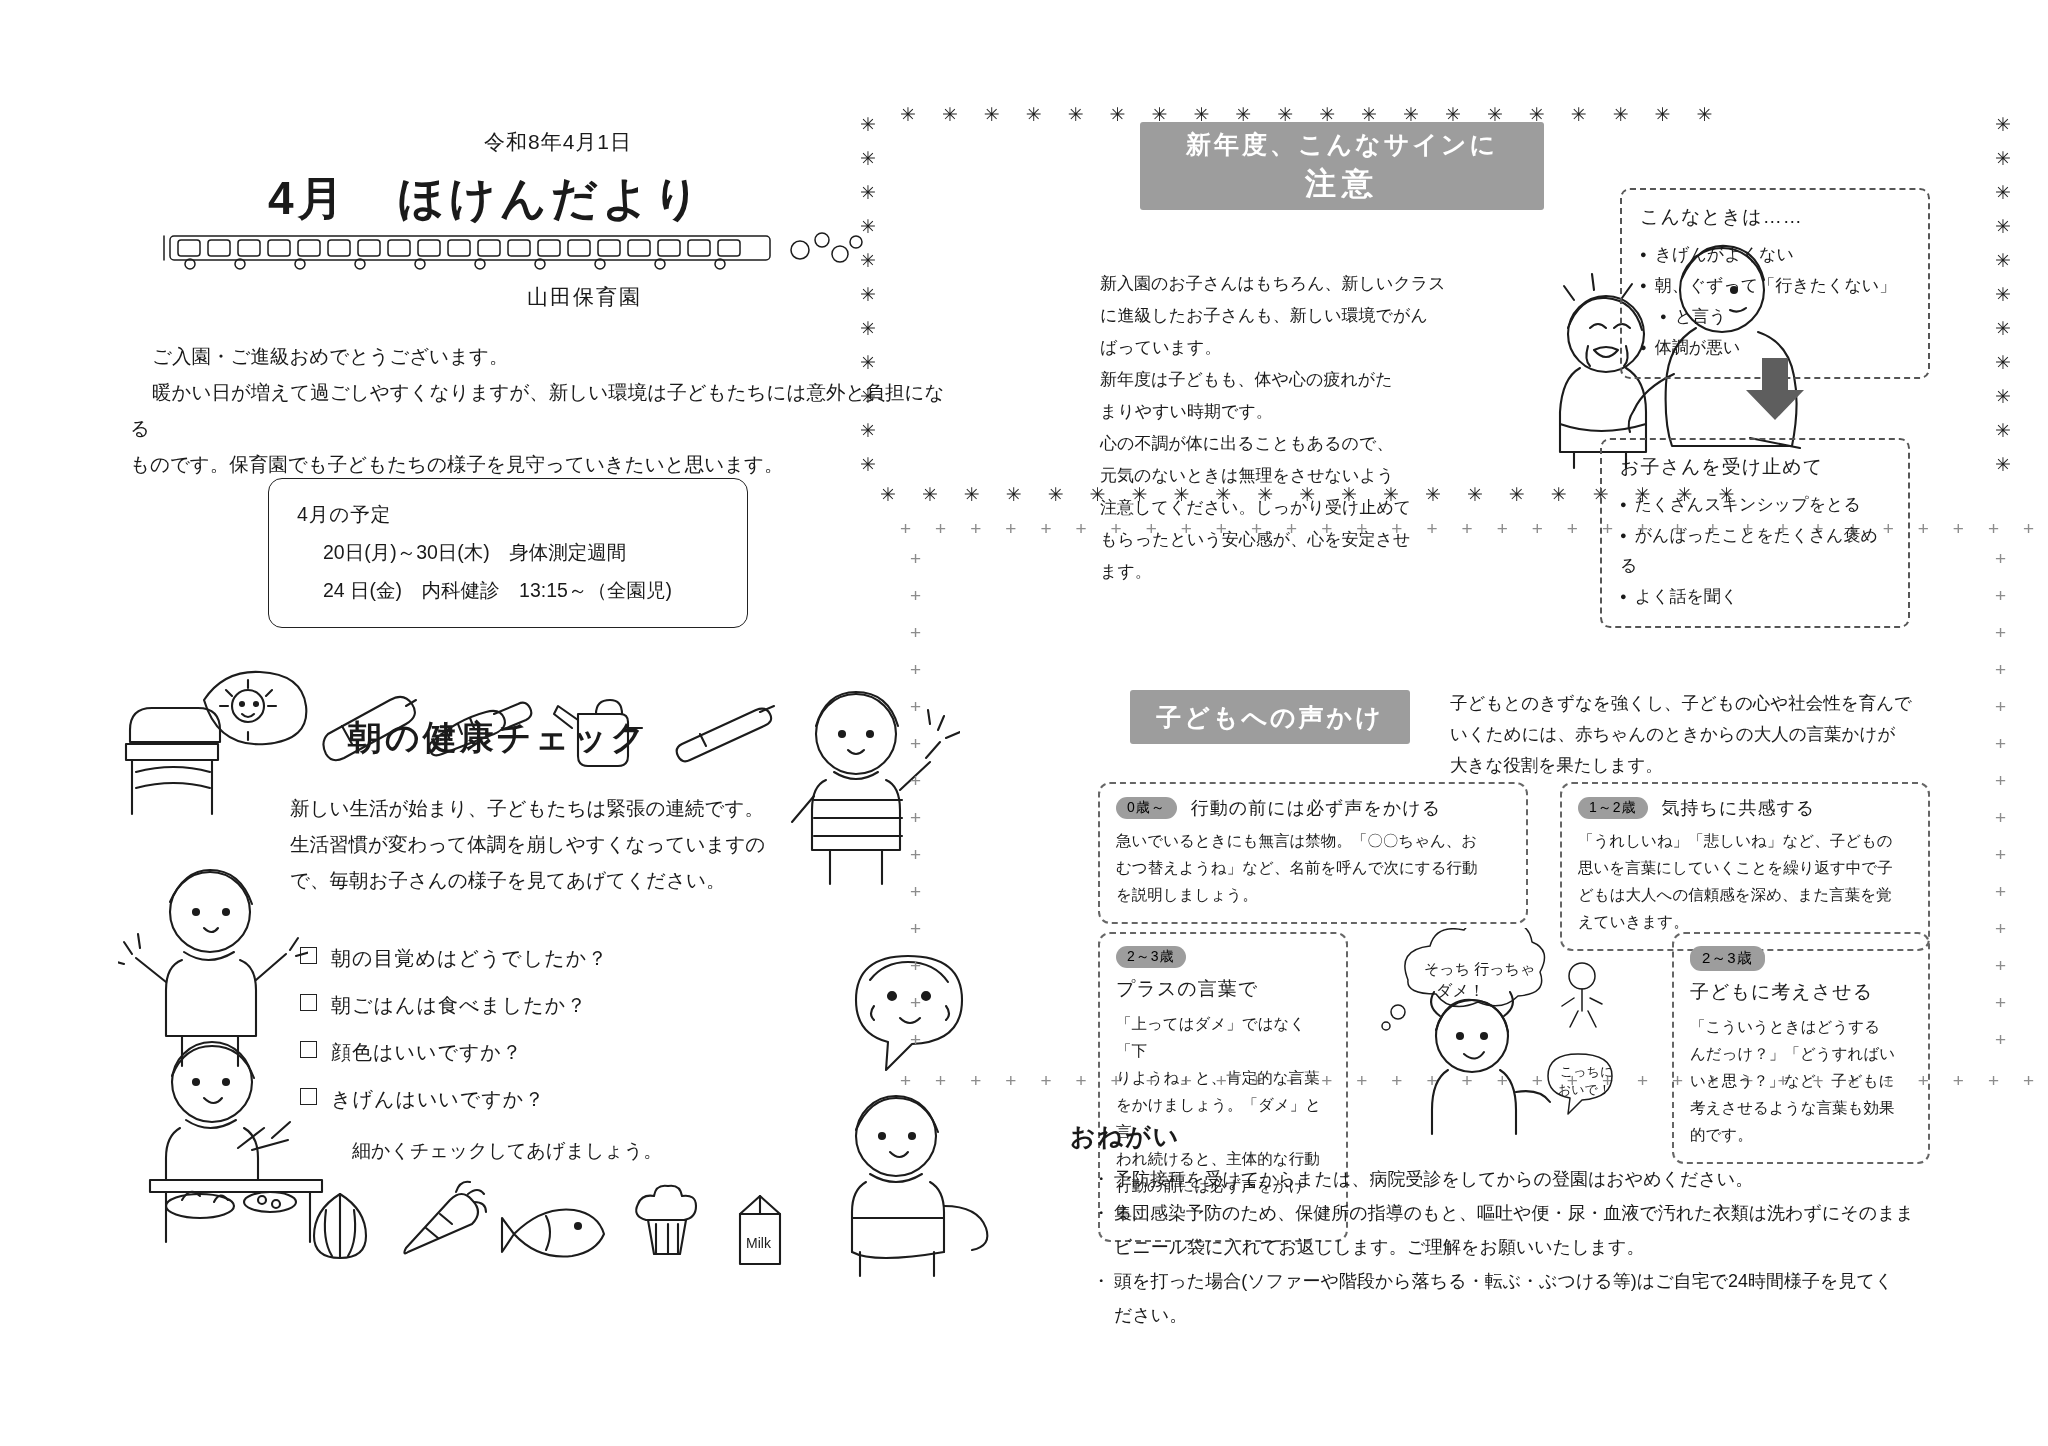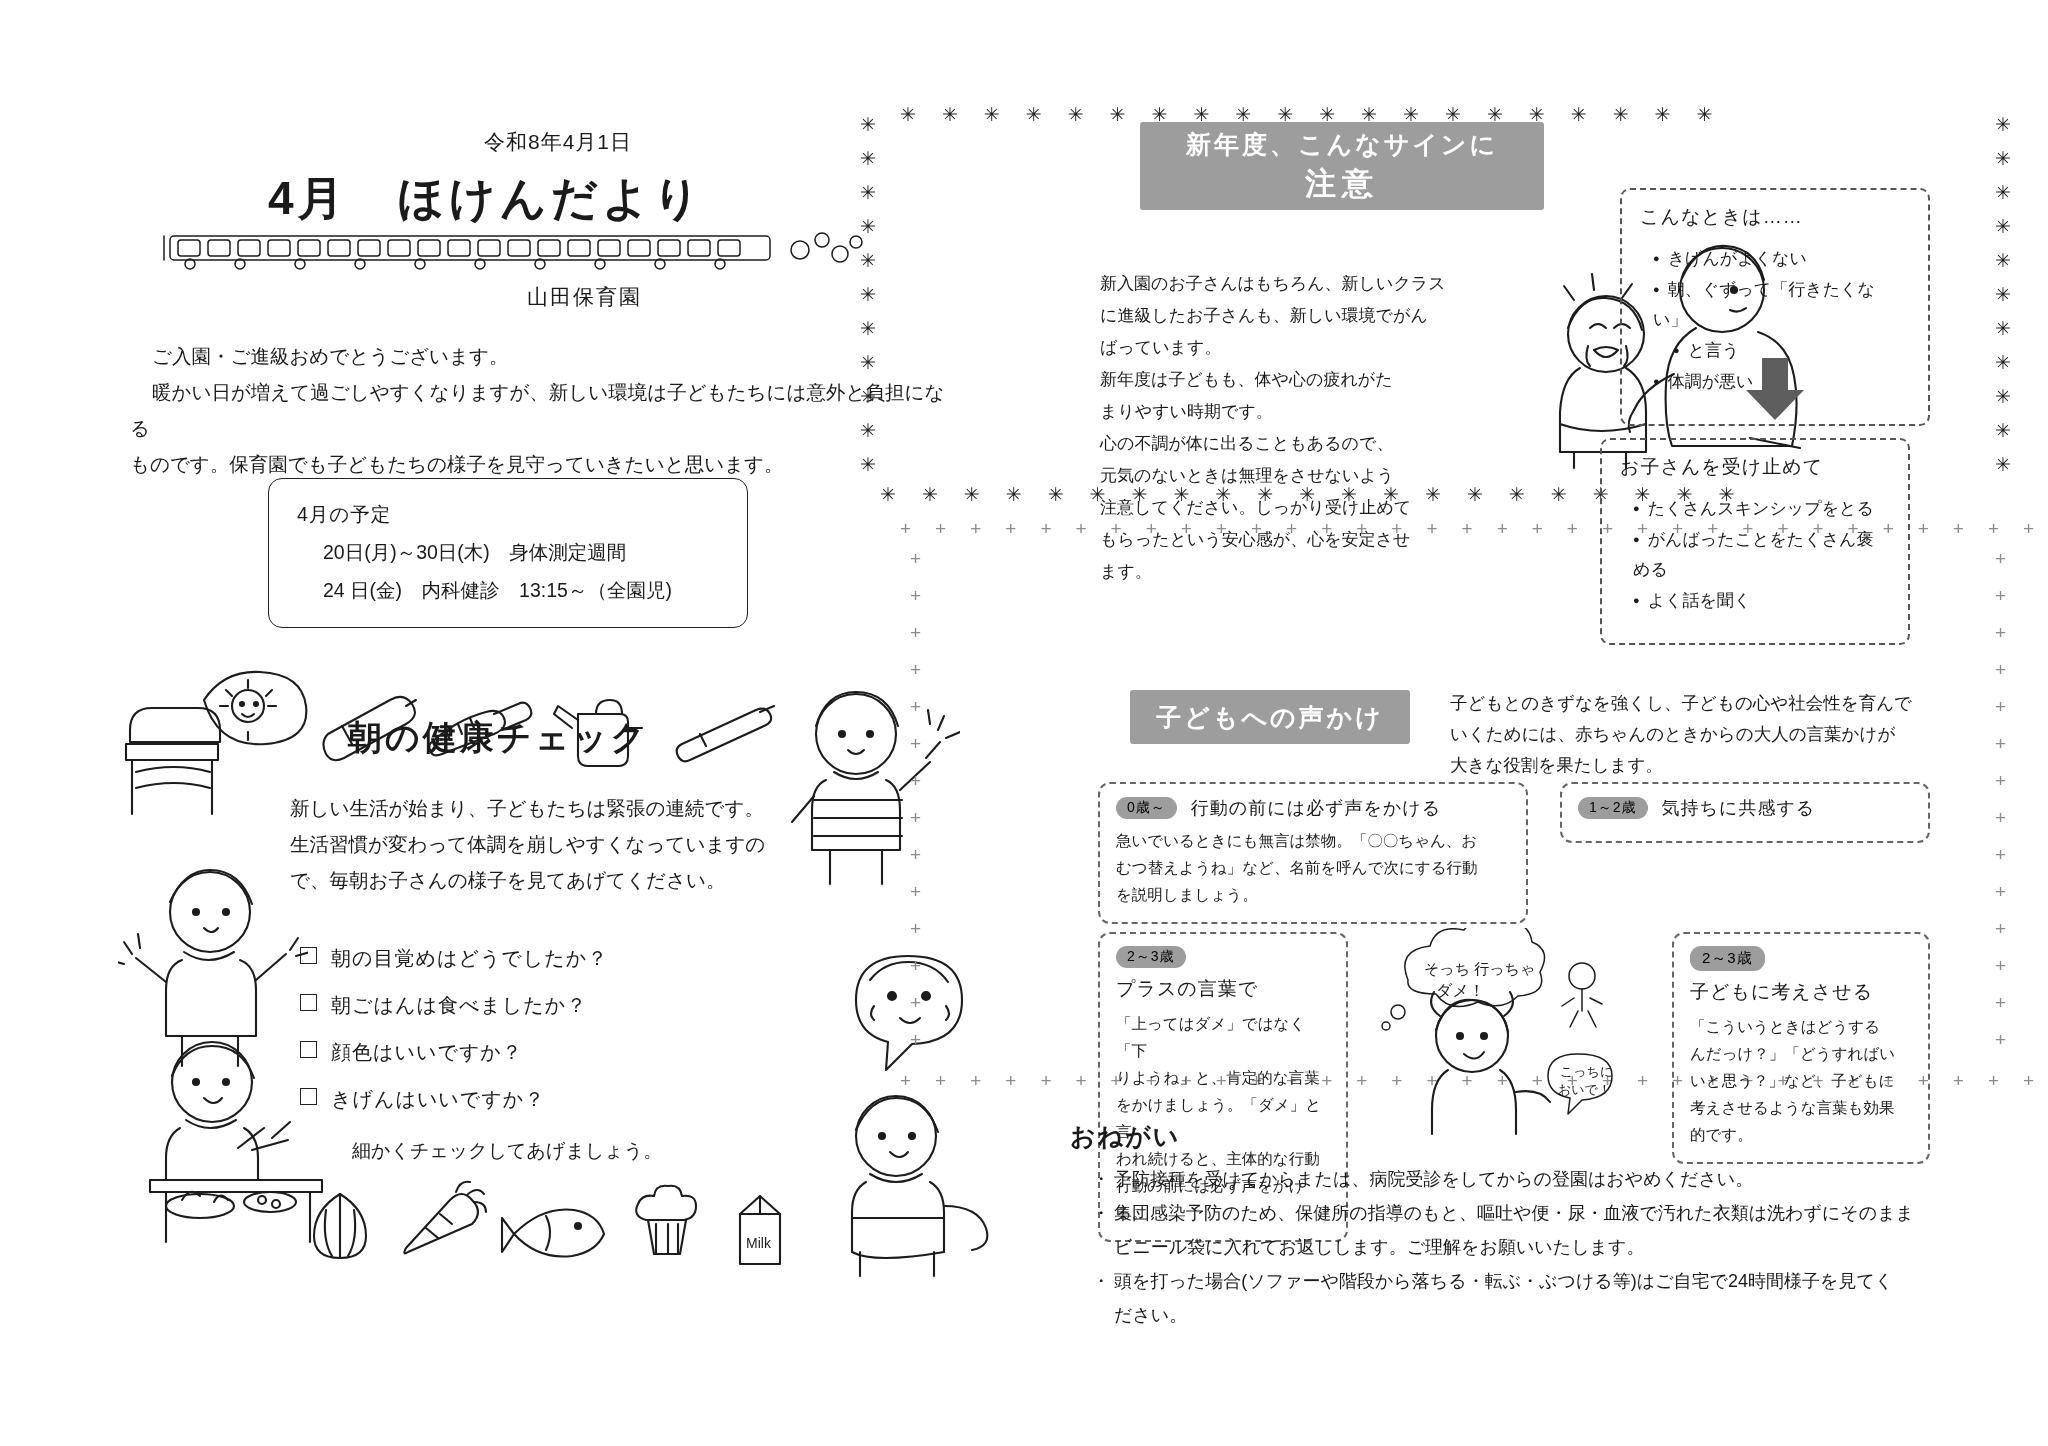--- a/index.html
+++ b/index.html
@@ -155,21 +155,21 @@
   }
   .notice-text p { margin: 0 0 0 0; }
 
   .dbox {
     border: 2px dashed #555;
     border-radius: 10px;
     box-sizing: border-box;
     padding: 14px 18px;
   }
   .dbox .hd { font-size: 19px; margin-bottom: 9px; letter-spacing: 1px; }
-  .dbox ul { margin: 13px; padding: 0; list-style: none; }
+  .dbox ul { margin: 0; padding: 0; list-style: none; }
   .dbox li { font-size: 17px; line-height: 30px; }
   .dbox li::before {
     content: "\25CF";
     font-size: 11px;
     margin-right: 8px;
     vertical-align: 2px;
   }
   .dbox-a { top: 188px; left: 1620px; width: 310px; }
   .dbox-b { top: 438px; left: 1620px; width: 310px; }
 
@@ -615,20 +615,26 @@
         <div>むつ替えようね」など、名前を呼んで次にする行動</div>
         <div>を説明しましょう。</div>
       </div>
     </div>
 
     <div class="rp age-card card2" style="left:520px;">
       <div class="age-head">
         <span class="pill">1～2歳</span>
         <span class="lbl">気持ちに共感する</span>
       </div>
+      <div class="age-body">
+        <div>「うれしいね」「悲しいね」など、子どもの</div>
+        <div>思いを言葉にしていくことを繰り返す中で子</div>
+        <div>どもは大人への信頼感を深め、また言葉を覚</div>
+        <div>えていきます。</div>
+      </div>
     </div>
 
     <div class="rp age-card card3" style="left:58px;">
       <div>
         <span class="pill">2～3歳</span>
       </div>
       <div class="age-title">プラスの言葉で</div>
       <div class="age-body">
         <div>「上ってはダメ」ではなく「下</div>
         <div>りようね」と、肯定的な言葉</div>

